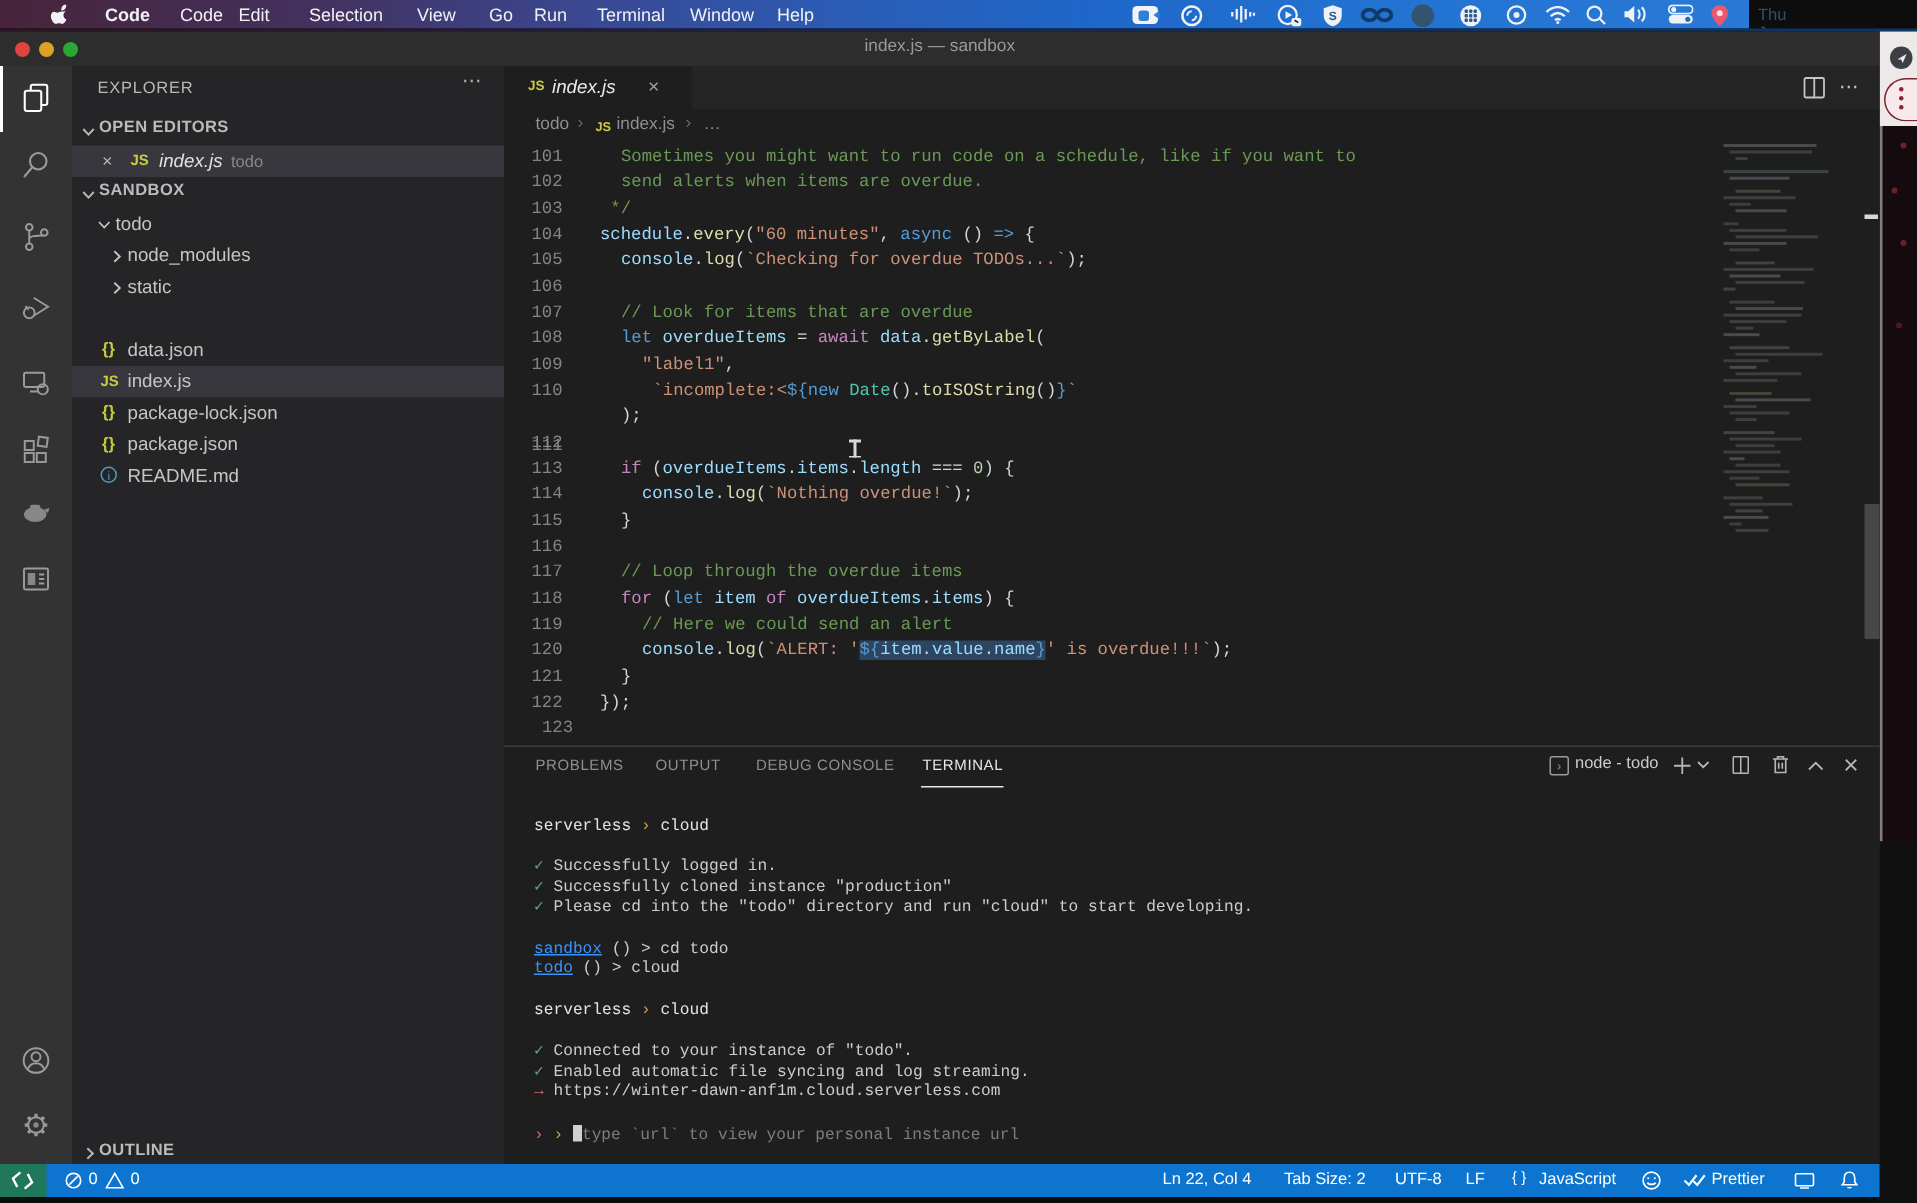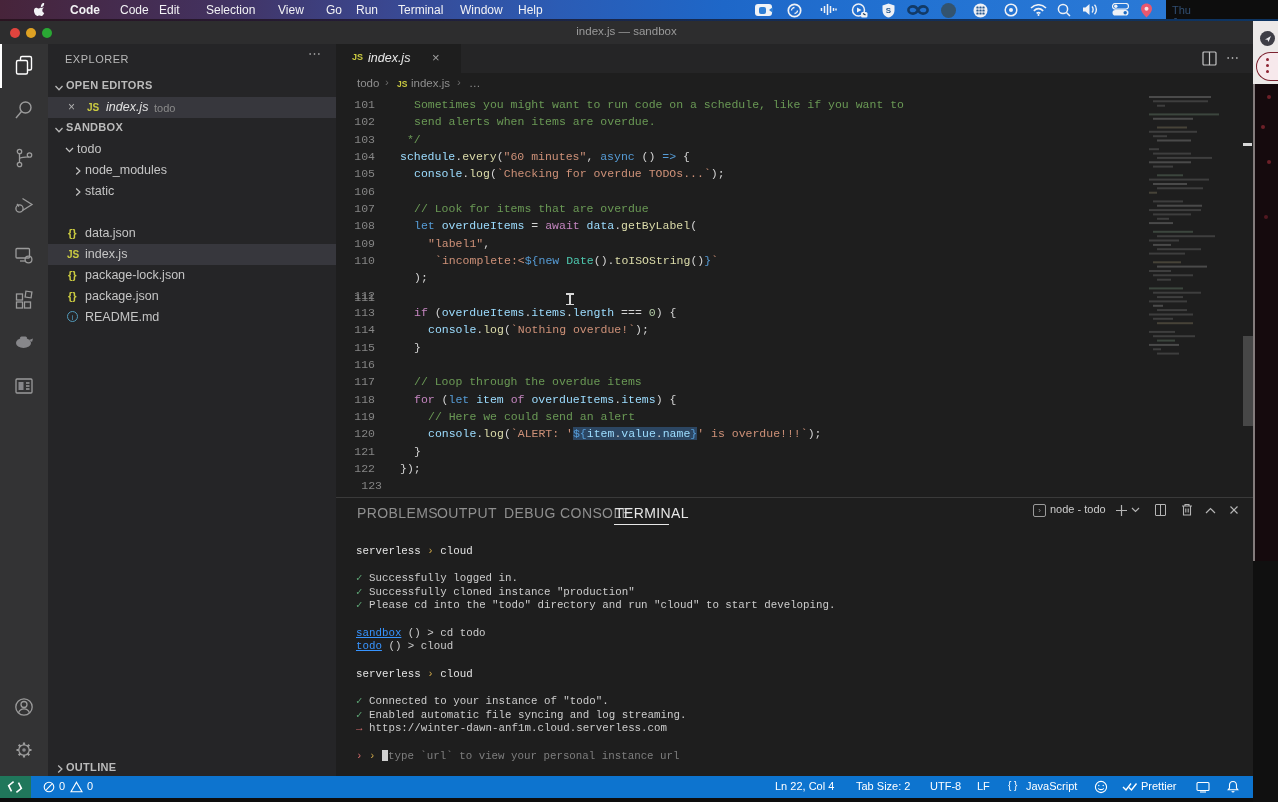--- a/index.html
+++ b/index.html
@@ -47,21 +47,21 @@
   .cm { color:#6a9955; } .kb { color:#569cd6; } .kp { color:#c586c0; }
   .st { color:#ce9178; } .fn { color:#dcdcaa; } .vr { color:#9cdcfe; }
   .cls { color:#4ec9b0; } .nm { color:#b5cea8; } .pw { color:#d4d4d4; }
 
   
   #minimap { left:1145px; top:74px; width:99px; height:402px; }
   #scrollbar { left:1243px; top:74px; width:10px; height:402px; }
 
   
   #panel { left:336px; top:476px; width:917px; height:279px; background:#1e1e1e; border-top:1px solid #3a3a3a; }
-  .ptab { position:absolute; top:7px; font-size:14px; color:#8f8f8f; letter-spacing:0.4px; }
+  .ptab { position:absolute; top:7px; font-size:10px; color:#8f8f8f; letter-spacing:0.4px; }
   #term { position:absolute; left:20px; top:0px; font-family:"Liberation Mono", monospace; font-size:10.8px; white-space:pre; color:#cccccc; }
   .trow { position:absolute; height:13.66px; line-height:13.66px; left:0; }
   .tck { color:#5ea776; } .tlink { color:#3794ff; text-decoration:underline; } .tdim { color:#7e7e7e; }
   .tyel { color:#c8a348; } .tred { color:#d16a6a; }
 
   
   #statusbar { left:0; top:755px; width:1253px; height:22px; background:#0d74cf; color:#ffffff; font-size:11px; }
   #remote { position:absolute; left:0; top:0; width:31px; height:22px; background:#20775b; }
   .sitem { position:absolute; top:4px; }
 

